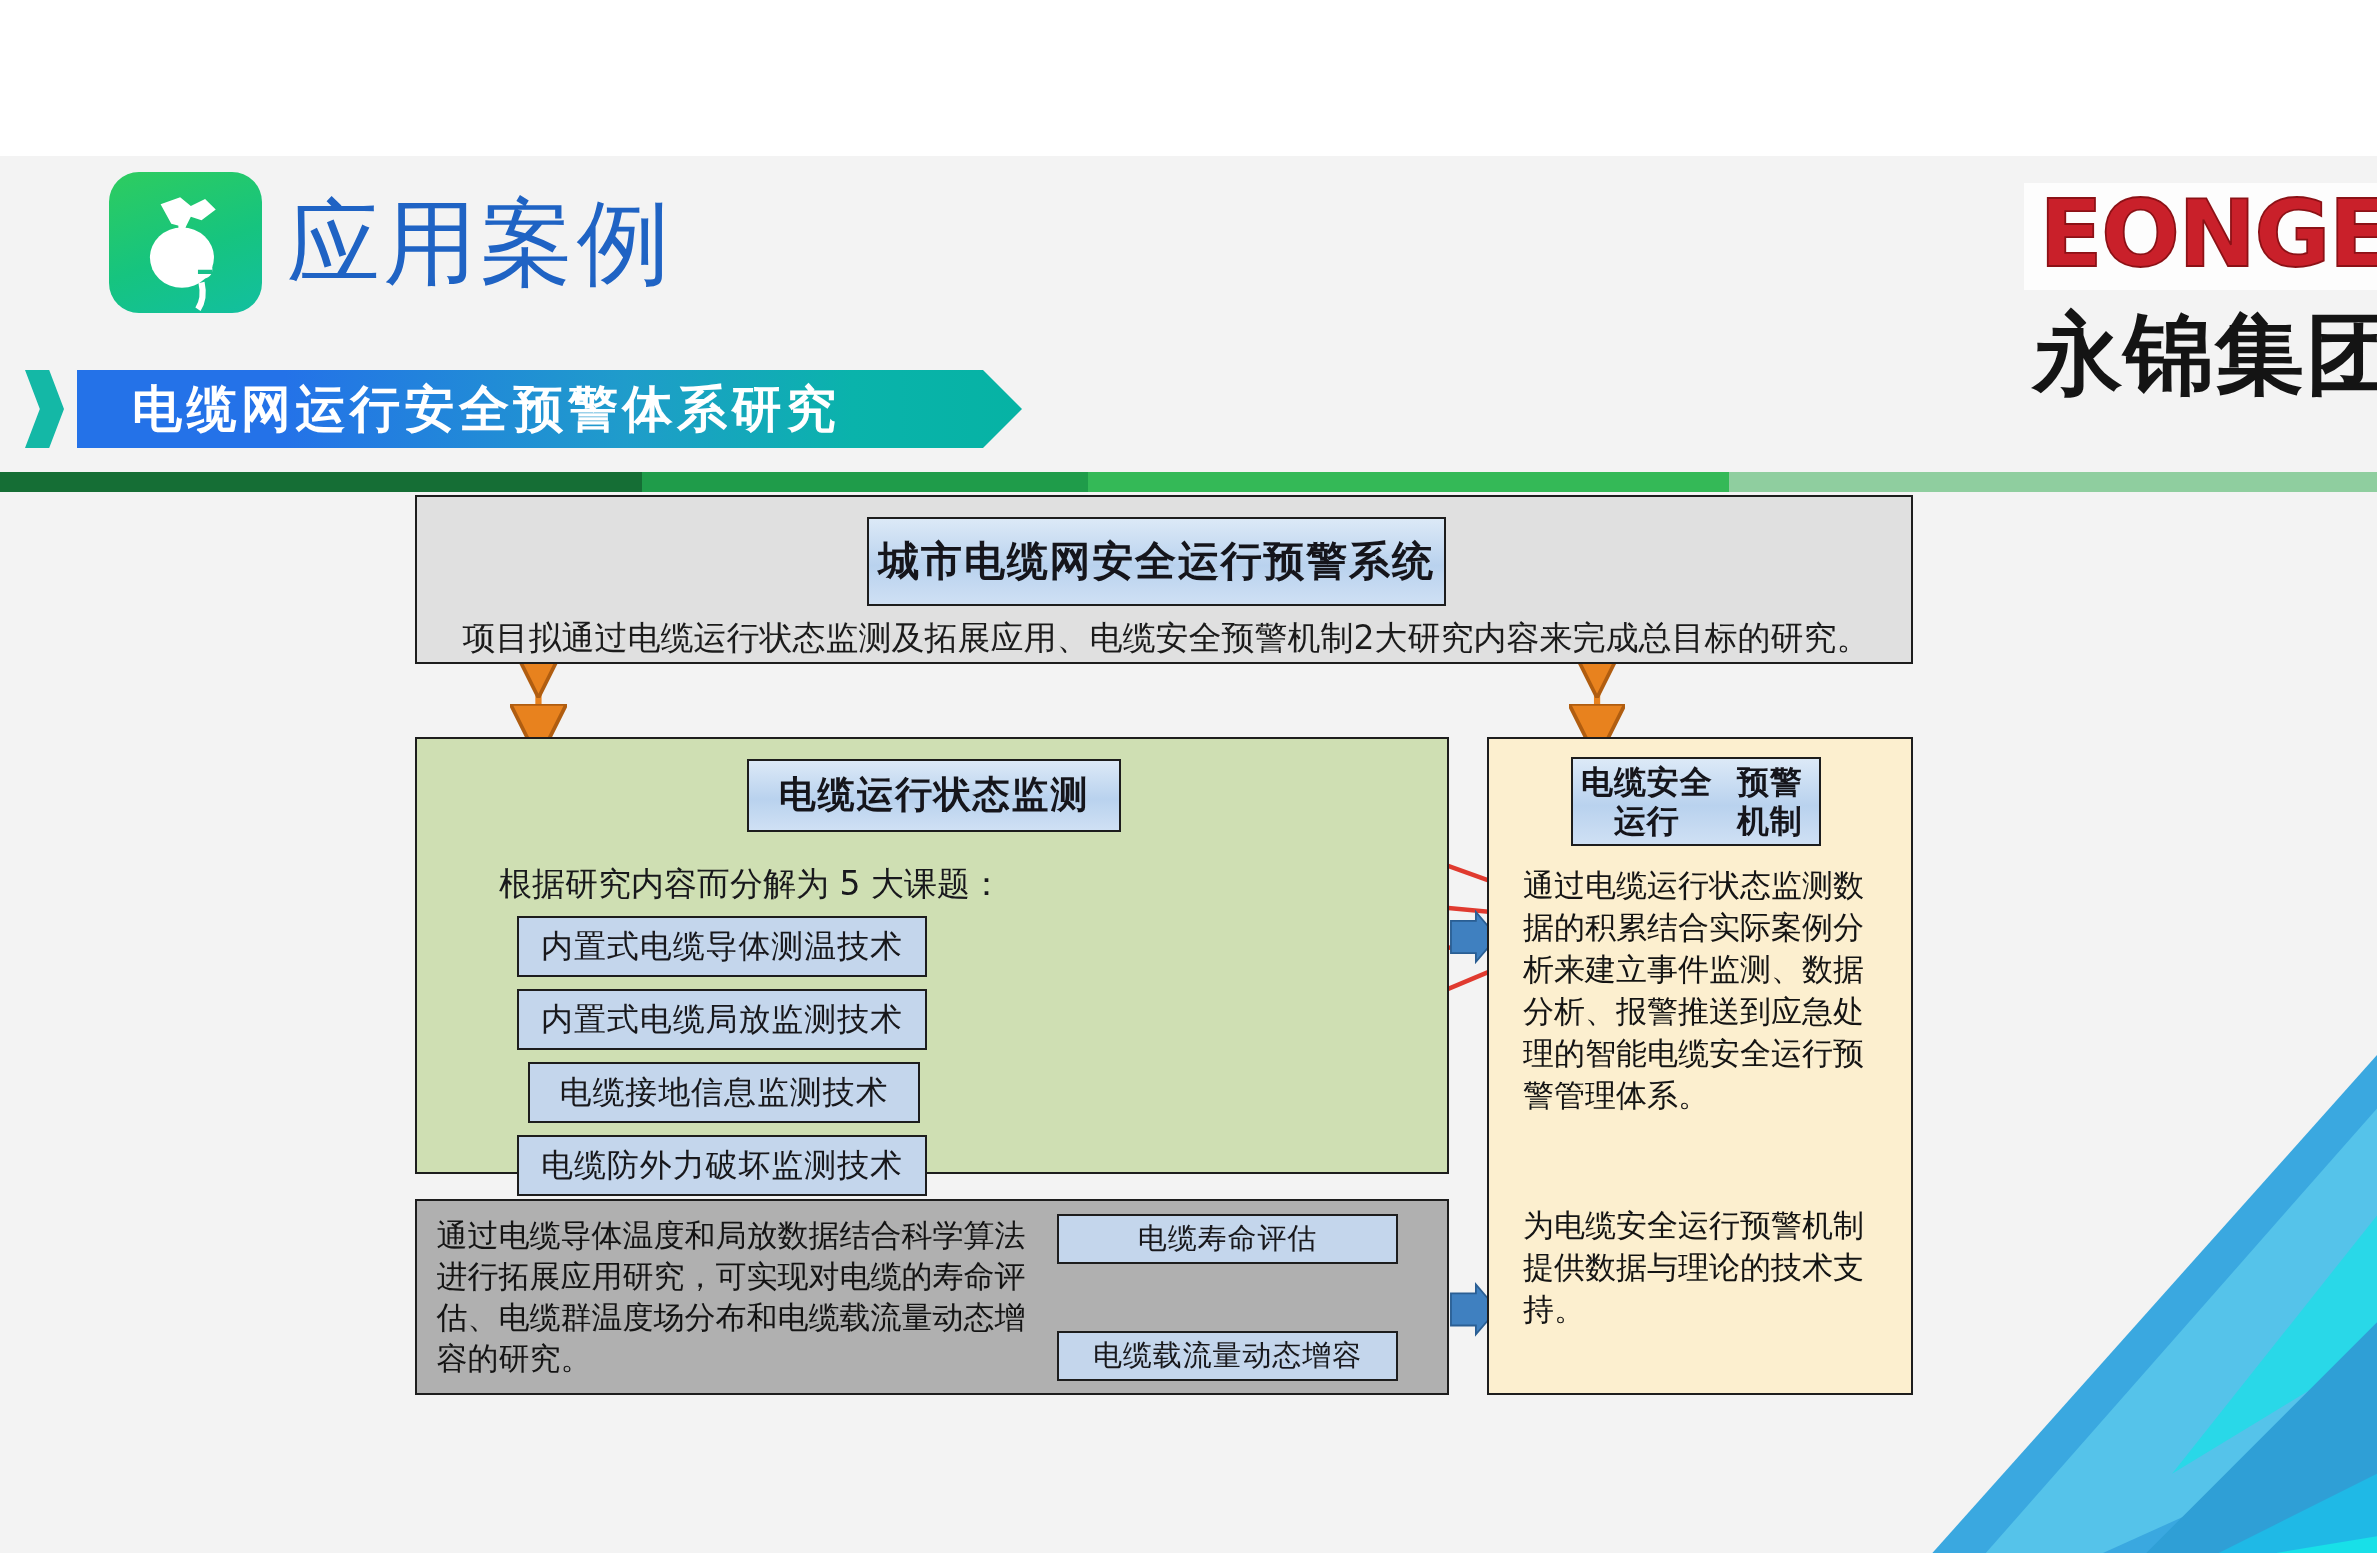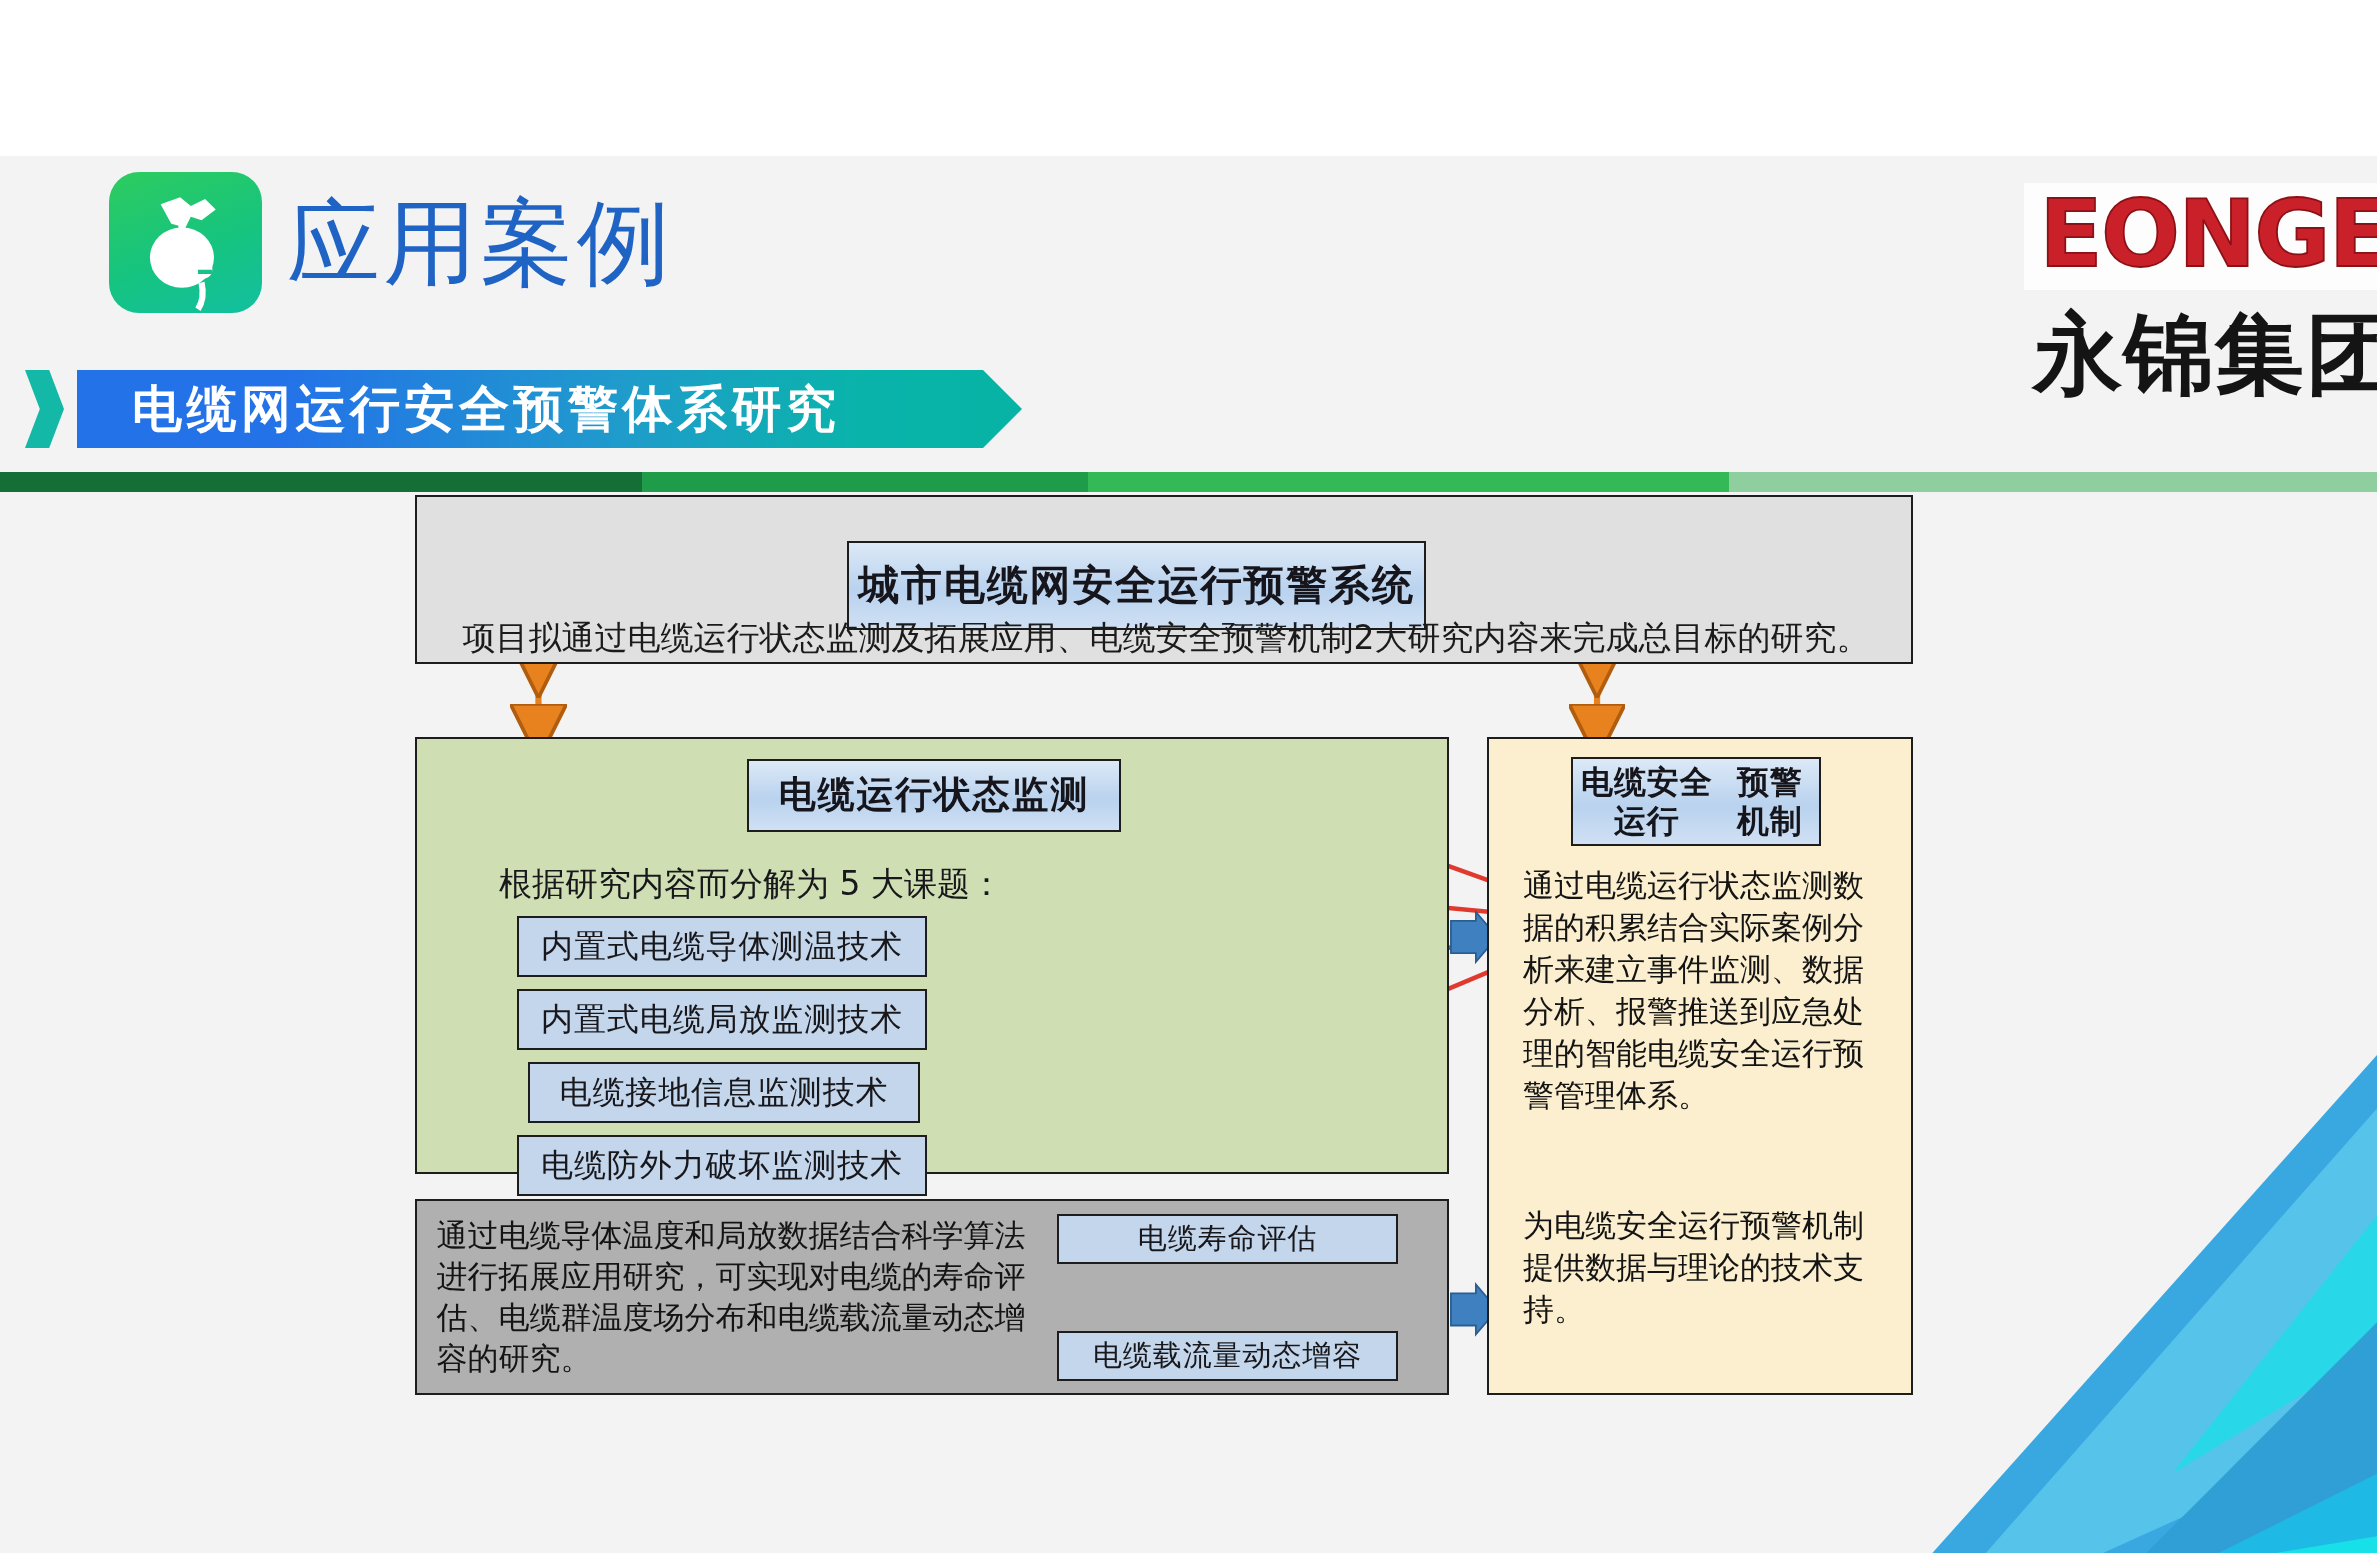--- a/index.html
+++ b/index.html
@@ -114,22 +114,22 @@
     background: #e0e0e0; border: 2.7px solid #1d1d1d;
   }
   .hdr-blue {
     background: linear-gradient(180deg,#dce9f7 0%, #b9d2ee 55%, #cfe0f4 100%);
     border: 2.7px solid #1d1d1d;
     display:flex; align-items:center; justify-content:center;
     font-weight:700; color:#15151b;
     font-family: "DejaVu Sans", "Liberation Sans", sans-serif;
   }
   .top-hdr {
-    position:absolute; left:430px; top:19.6px; width:579px; height:89px;
-    font-size: 41px; letter-spacing: 1.8px; margin-top: 24px;
+    position:absolute; left:450px; top:19.6px; width:579px; height:89px;
+    font-size: 41px; letter-spacing: 1.8px;
   }
   .top-desc {
     position:absolute; left:12.5px; top:121px; width:1473px;
     text-align:center;
     font-size: 33px; line-height: 39px; color:#1b1b1b;
     font-family: "DejaVu Sans", "Liberation Sans", sans-serif;
     white-space: nowrap;
   }
 
   .panel-green {

